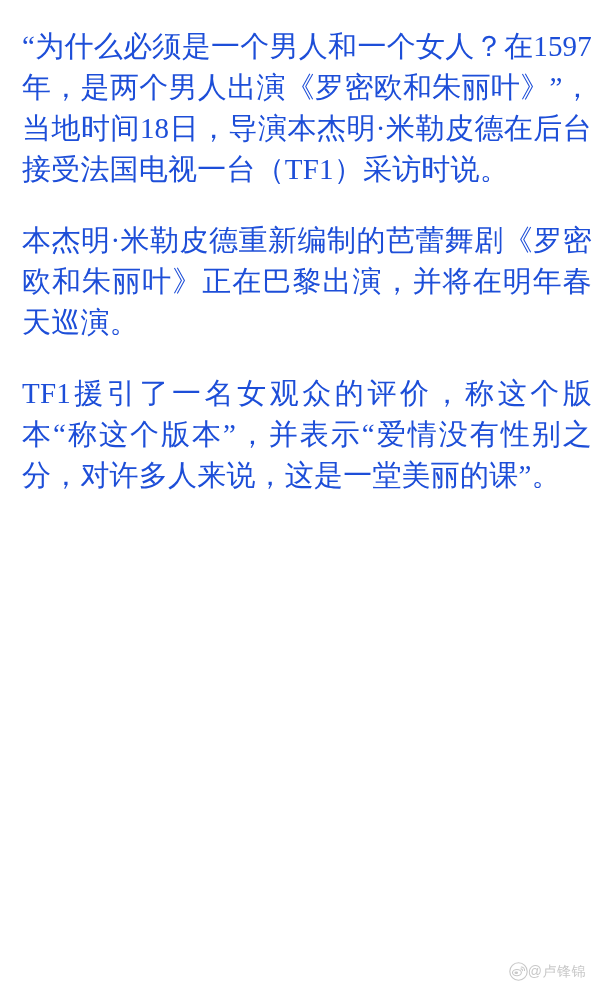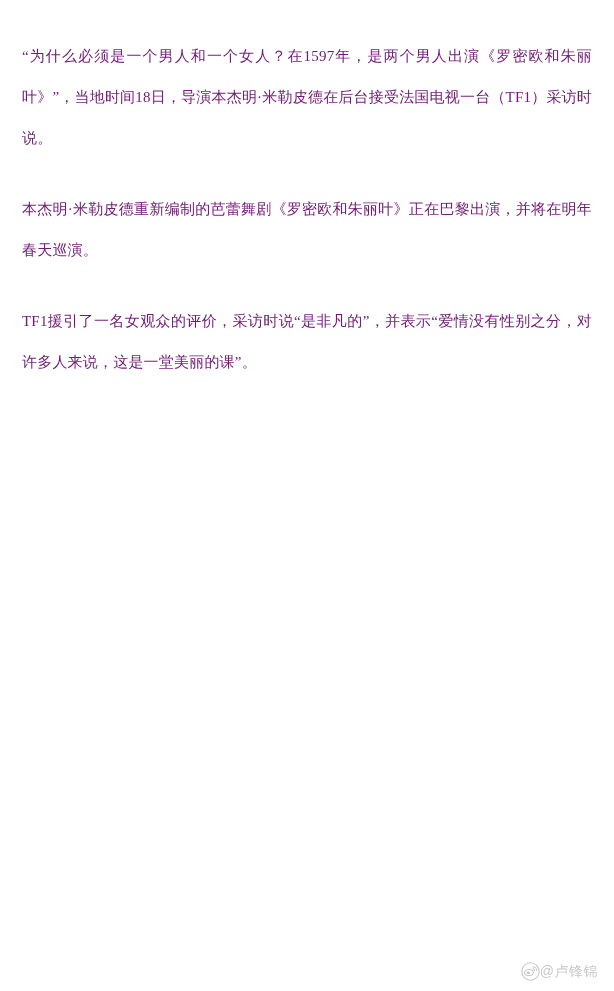--- a/index.html
+++ b/index.html
@@ -14,35 +14,35 @@
     color: #1a1a1a;
     overflow: hidden;
     position: relative;
   }
   .article {
     box-sizing: border-box;
     width: 614px;
     padding: 24px 22px 0 22px;
   }
   .para {
-    font-size: 15px;
+    font-size: 29px;
     line-height: 41px;
     letter-spacing: 0.2px;
     text-align: justify;
     text-justify: inter-ideograph;
-    margin: 12px 0 30px 0;
-    color: #701a75;
+    margin: 2px 0 30px 0;
+    color: #1d4ed8;
     word-break: break-word;
   }
   .para:last-child {
     margin-bottom: 0;
   }
   .watermark {
     position: absolute;
-    right: 16px;
+    right: 28px;
     bottom: 10px;
     display: flex;
     align-items: center;
     opacity: 0.55;
   }
   .weibo-icon {
     width: 19px;
     height: 19px;
     display: block;
   }
@@ -52,21 +52,21 @@
     color: #9a9a9a;
     letter-spacing: 0.5px;
   }
 </style>
 </head>
 <body>
 
 <div class="article">
   <p class="para">“为什么必须是一个男人和一个女人？在1597年，是两个男人出演《罗密欧和朱丽叶》”，当地时间18日，导演本杰明·米勒皮德在后台接受法国电视一台（TF1）采访时说。</p>
   <p class="para">本杰明·米勒皮德重新编制的芭蕾舞剧《罗密欧和朱丽叶》正在巴黎出演，并将在明年春天巡演。</p>
-  <p class="para">TF1援引了一名女观众的评价，采访时说“是非凡的”，并表示“爱情没有性别之分，对许多人来说，这是一堂美丽的课”。</p>
+  <p class="para">TF1援引了一名女观众的评价，称这个版本“称这个版本”，并表示“爱情没有性别之分，对许多人来说，这是一堂美丽的课”。</p>
 </div>
 
 <div class="watermark">
   <span class="weibo-icon">
     <svg class="weibo-icon" viewBox="0 0 24 24" xmlns="http://www.w3.org/2000/svg" aria-hidden="true">
       <circle cx="12" cy="12" r="11" fill="none" stroke="#9a9a9a" stroke-width="1.4"></circle>
       <ellipse cx="10" cy="13.4" rx="5.6" ry="4" fill="none" stroke="#9a9a9a" stroke-width="1.4"></ellipse>
       <ellipse cx="9.2" cy="13.6" rx="2.3" ry="1.7" fill="#9a9a9a"></ellipse>
       <path d="M15.4 6.2c2.6 0 4.6 2.1 4.2 4.6" fill="none" stroke="#9a9a9a" stroke-width="1.3" stroke-linecap="round"></path>
       <path d="M15.1 8.7c1.2 0 2.1 1 1.9 2.2" fill="none" stroke="#9a9a9a" stroke-width="1.3" stroke-linecap="round"></path>

